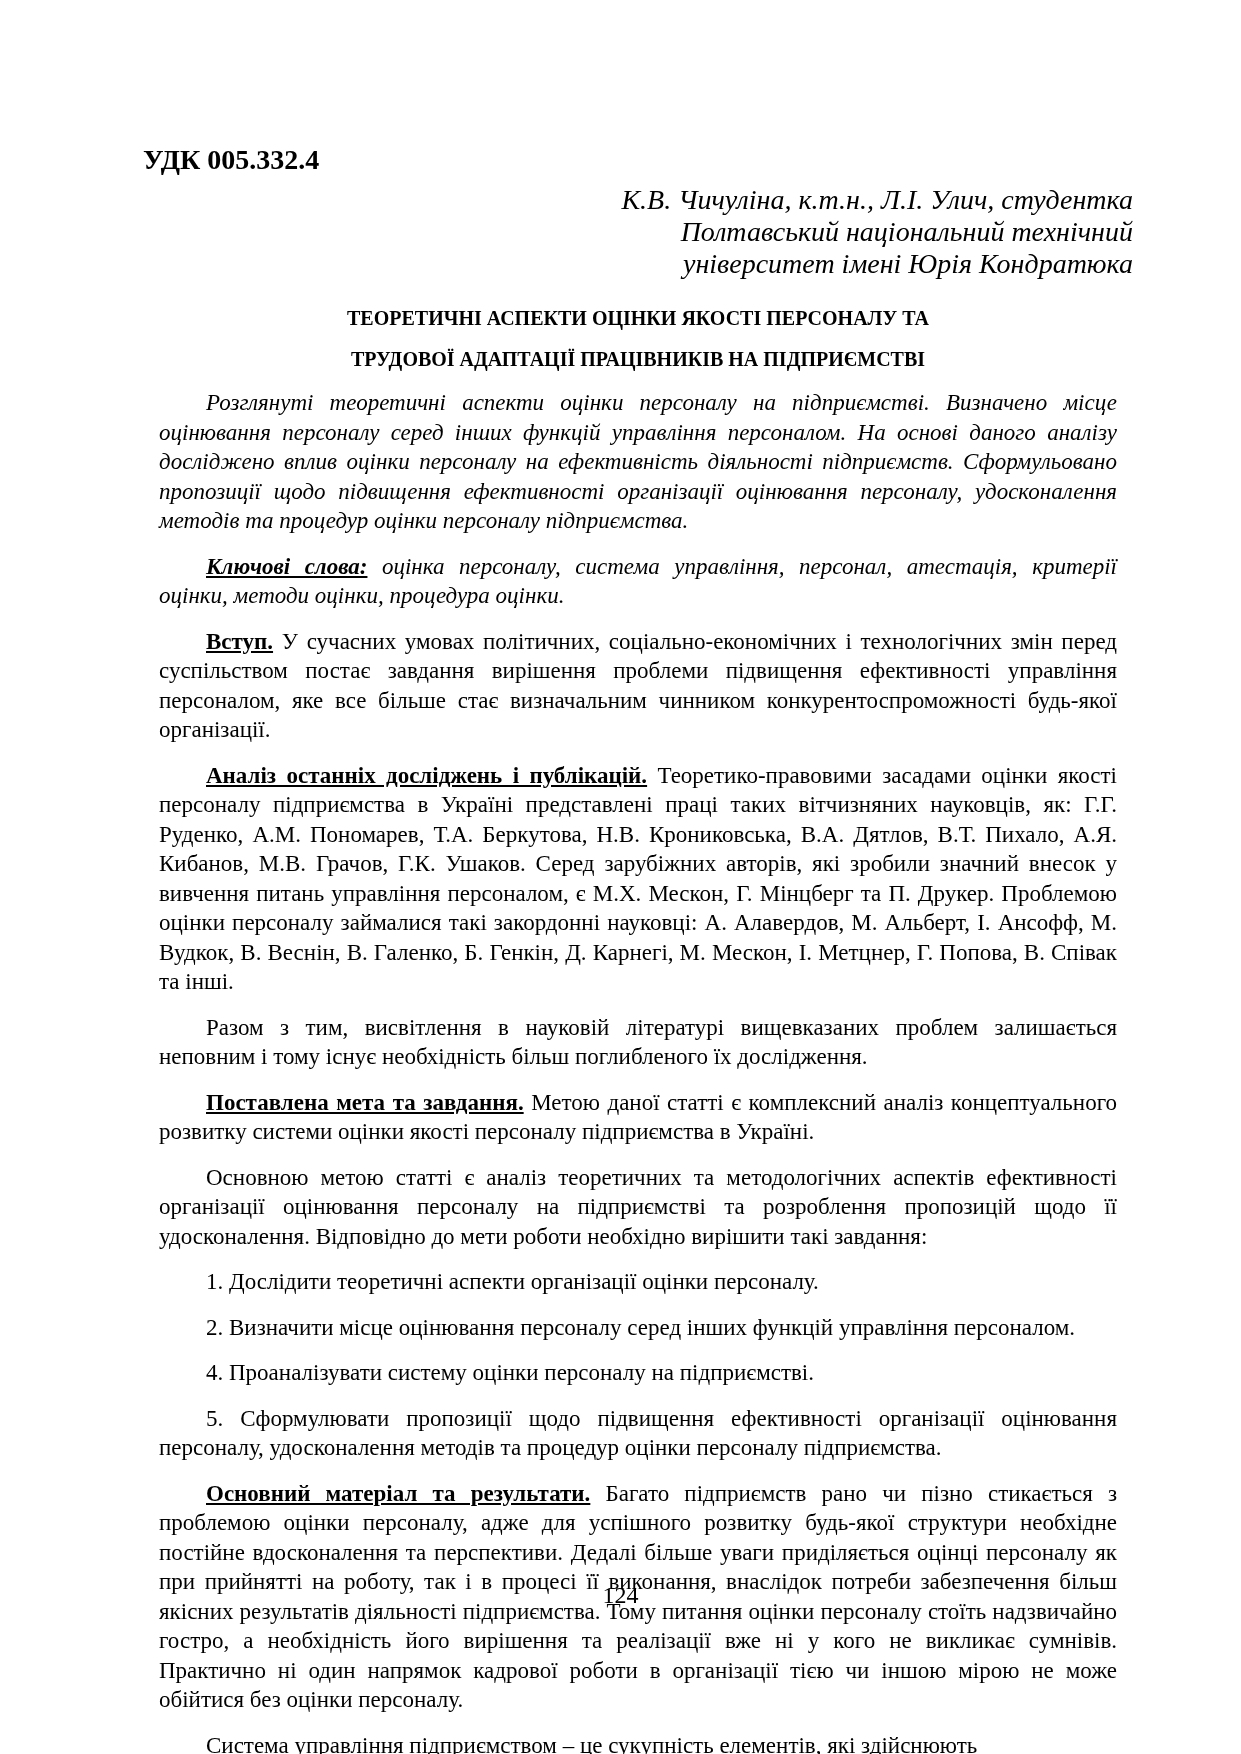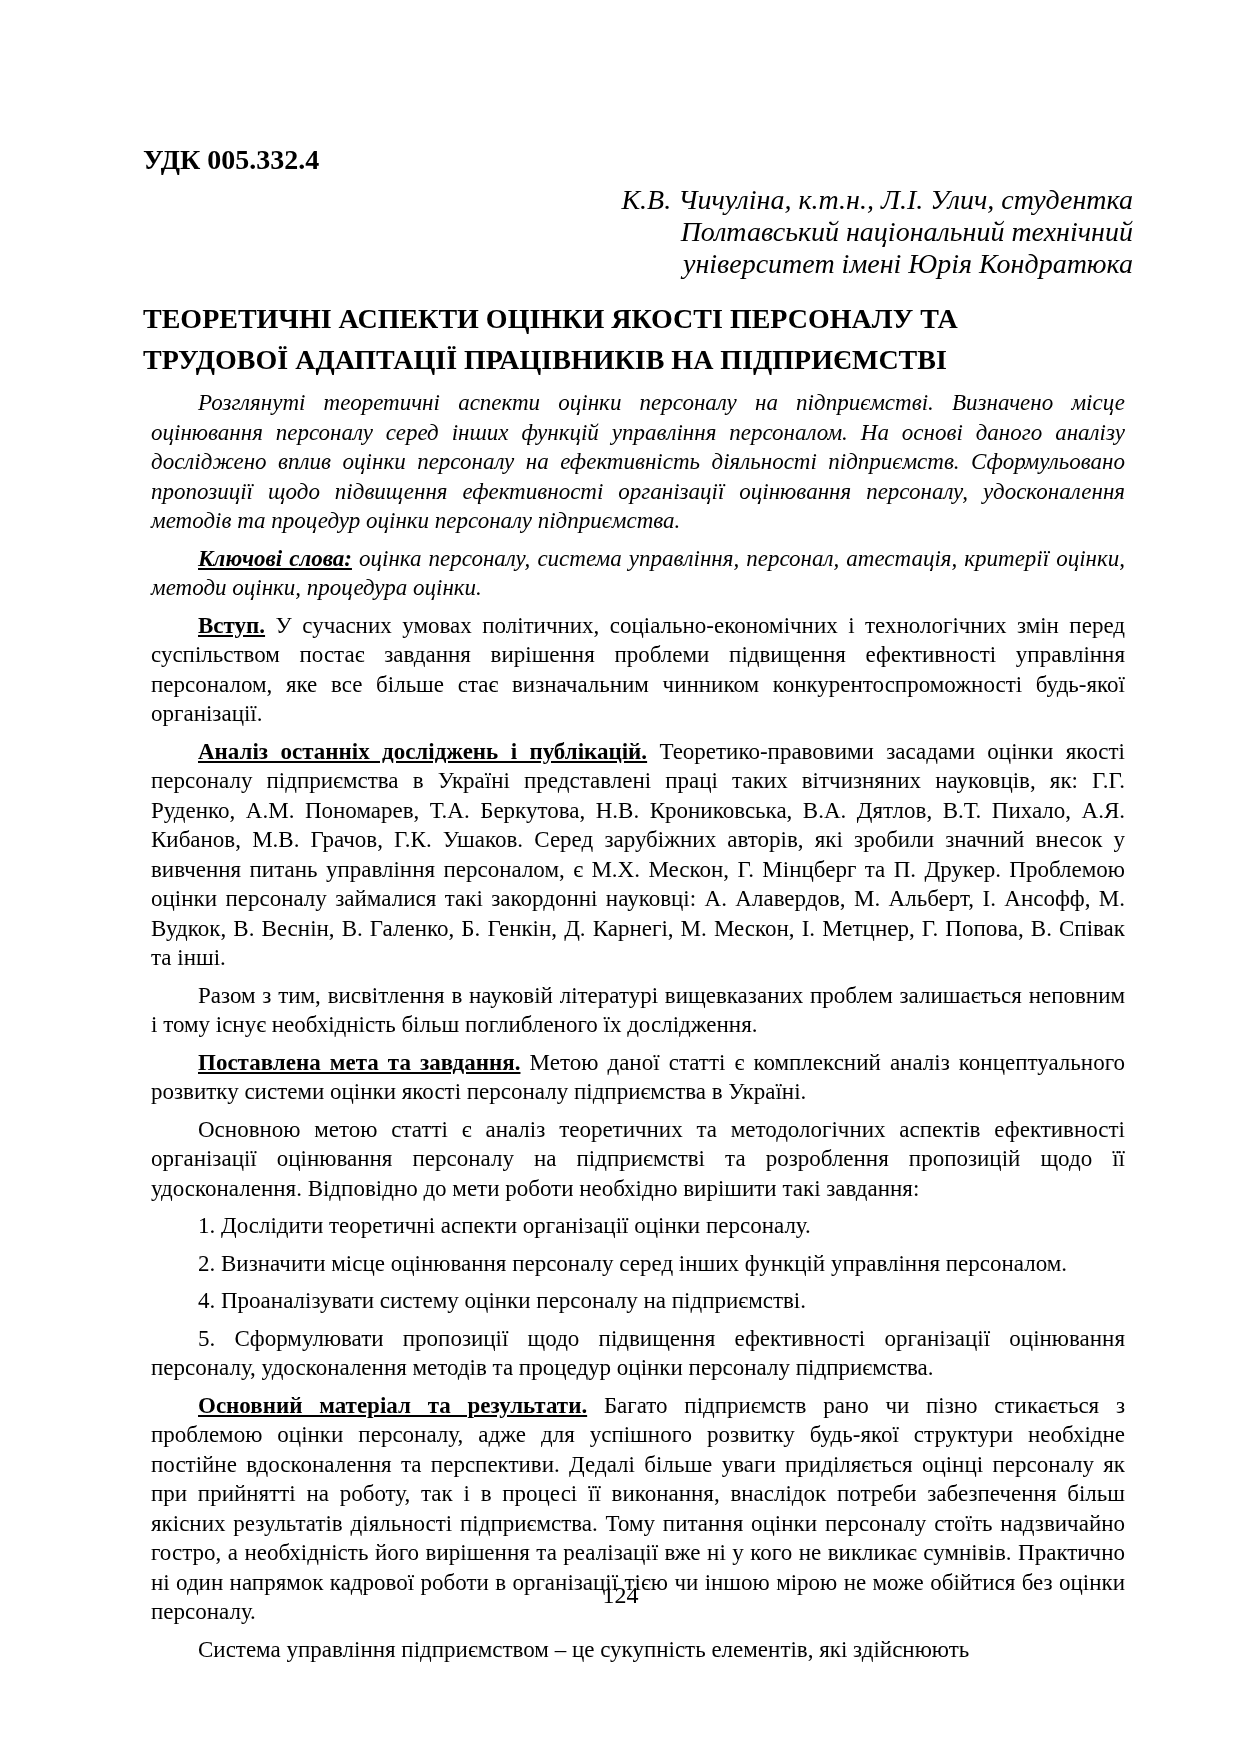--- a/index.html
+++ b/index.html
@@ -30,27 +30,27 @@
   }
   .authors {
     margin-top: 10px;
     text-align: right;
     font-style: italic;
     font-size: 28px;
     line-height: 32px;
   }
   .title {
     margin: 18px 0 0 0;
-    text-align: left;
+    text-align: center;
     font-weight: bold;
-    font-size: 28px;
+    font-size: 20px;
     line-height: 41px;
   }
   .para {
-    margin: 8px;
+    margin: 16px;
     font-size: 23px;
     line-height: 29.5px;
     text-align: justify;
     text-indent: 47px;
   }
   .abstract {
     margin-top: 8px;
     font-style: italic;
   }
   .keywords {

